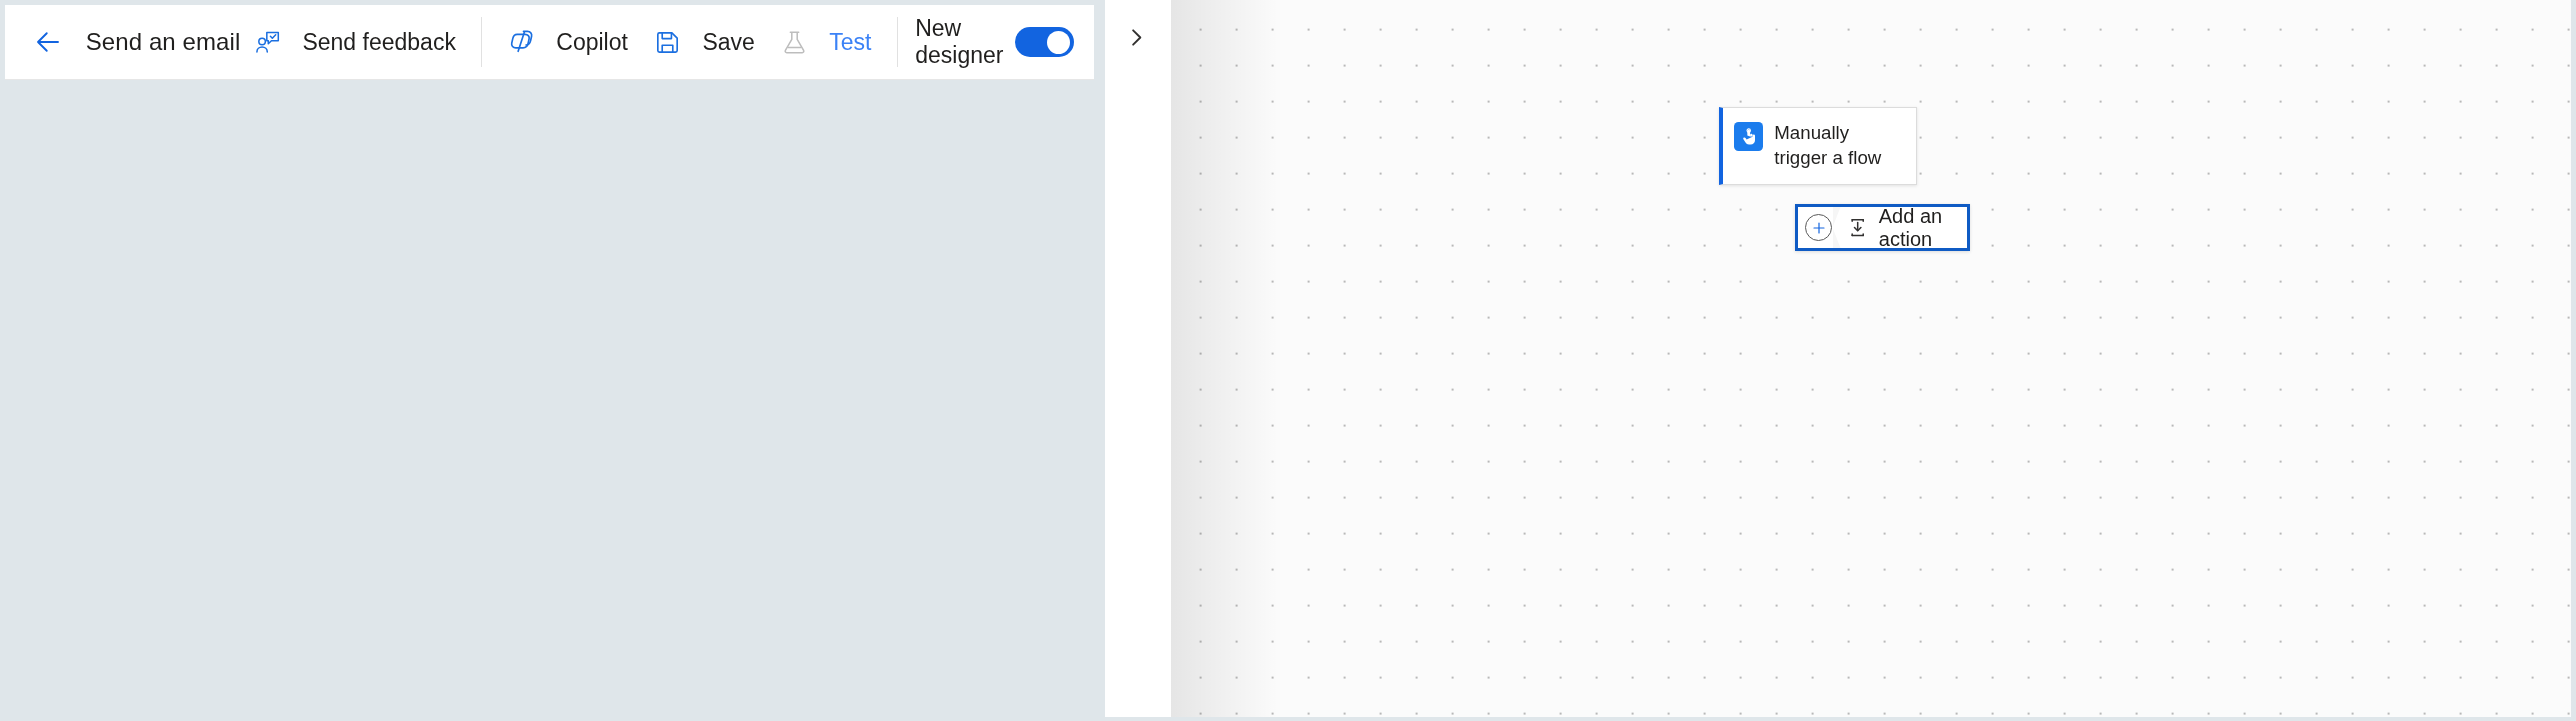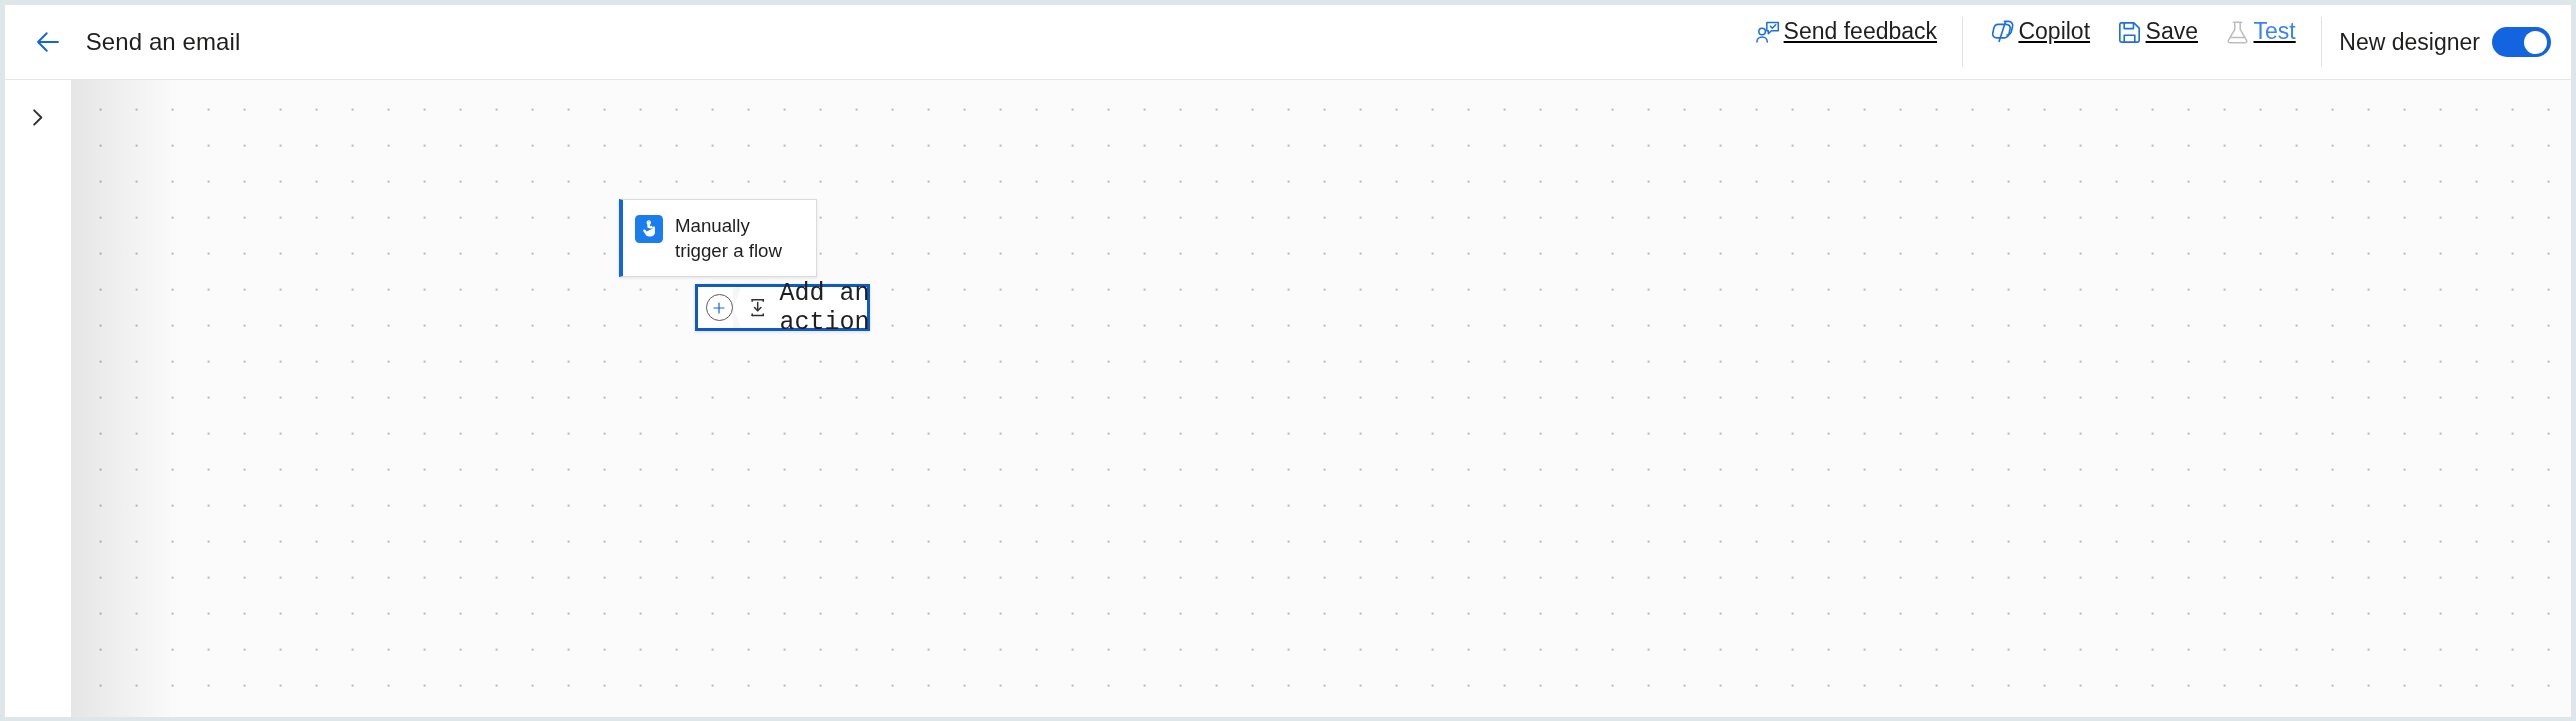--- a/index.html
+++ b/index.html
@@ -11,21 +11,21 @@
     font-family: "Liberation Sans", sans-serif;
     background: #dfe6ea;
   }
 
   .app {
     position: relative;
     width: 2576px;
     height: 722px;
     background: #dfe6ea;
     display: flex;
-    flex-direction: column;
+    flex-direction: row;
   }
 
   
   .header {
     position: relative;
     height: 75px;
     flex: 0 0 75px;
     background: #ffffff;
     display: flex;
     align-items: center;
@@ -76,27 +76,27 @@
   .tb-sep {
     width: 0.9px;
     height: 50px;
     background: #e1e1e1;
     margin: 0 12.5px;
     flex: 0 0 0.9px;
   }
 
   .tb-btn {
     display: flex;
-    gap: 2px;
+    align-items: center;
+    gap: 21px;
     height: 48px;
     padding: 0 12.5px;
     border-radius: 3.6px;
     cursor: pointer;
     white-space: nowrap;
-    text-decoration: underline;
   }
   .tb-btn.disabled { cursor: default; }
 
   .tb-label {
     font-size: 23px;
     color: #201f1e;
     font-weight: 400;
   }
   .tb-btn.disabled .tb-label { color: #3b82f6; }
 
@@ -187,21 +187,21 @@
     width: 107px;
     background: linear-gradient(to right, rgba(0,0,0,.085), rgba(0,0,0,0));
     pointer-events: none;
     z-index: 3;
   }
 
   
   .trigger-card {
     position: absolute;
     left: 548px;
-    top: 119px;
+    top: 107px;
     width: 198px;
     min-height: 64px;
     background: #ffffff;
     border: 0.9px solid #dcdcdc;
     border-left: 4.5px solid #1264e0;
     box-shadow: 0 1.4px 3.2px rgba(0,0,0,.10), 0 0.3px 0.8px rgba(0,0,0,.08);
     display: flex;
     align-items: flex-start;
     gap: 11.6px;
     padding: 12.5px 10.7px 12.5px 11.6px;
@@ -277,23 +277,22 @@
   .aa-body {
     flex: 1 1 auto;
     display: flex;
     align-items: center;
     gap: 10.7px;
     padding-left: 7.1px;
     height: 100%;
   }
 
   .aa-label {
-    font-size: 25px;
+    font-size: 20px;
     color: #201f1e;
-    font-family: Liberation Mono, monospace;
   }
 
   svg { display: block; }
 </style>
 </head>
 <body>
 
 <div class="app">
 
   <div class="header">

